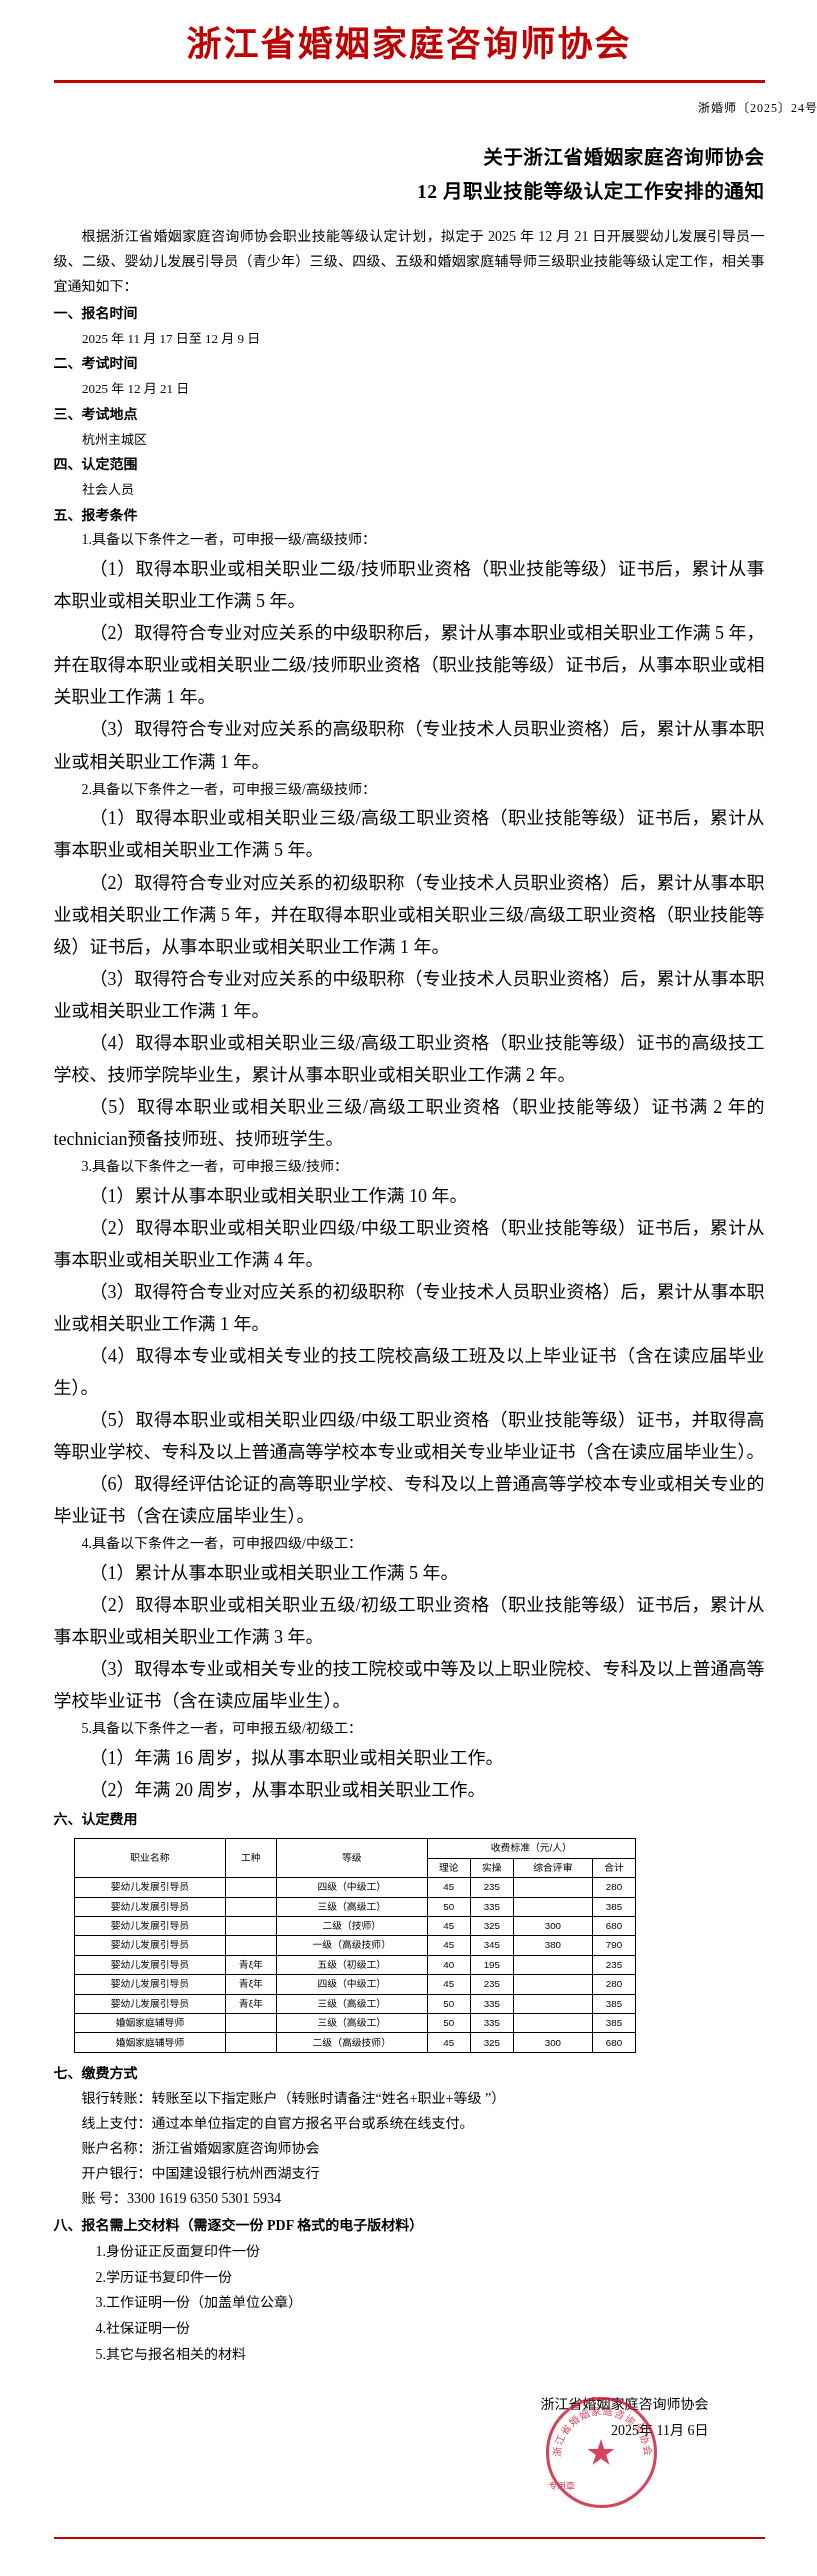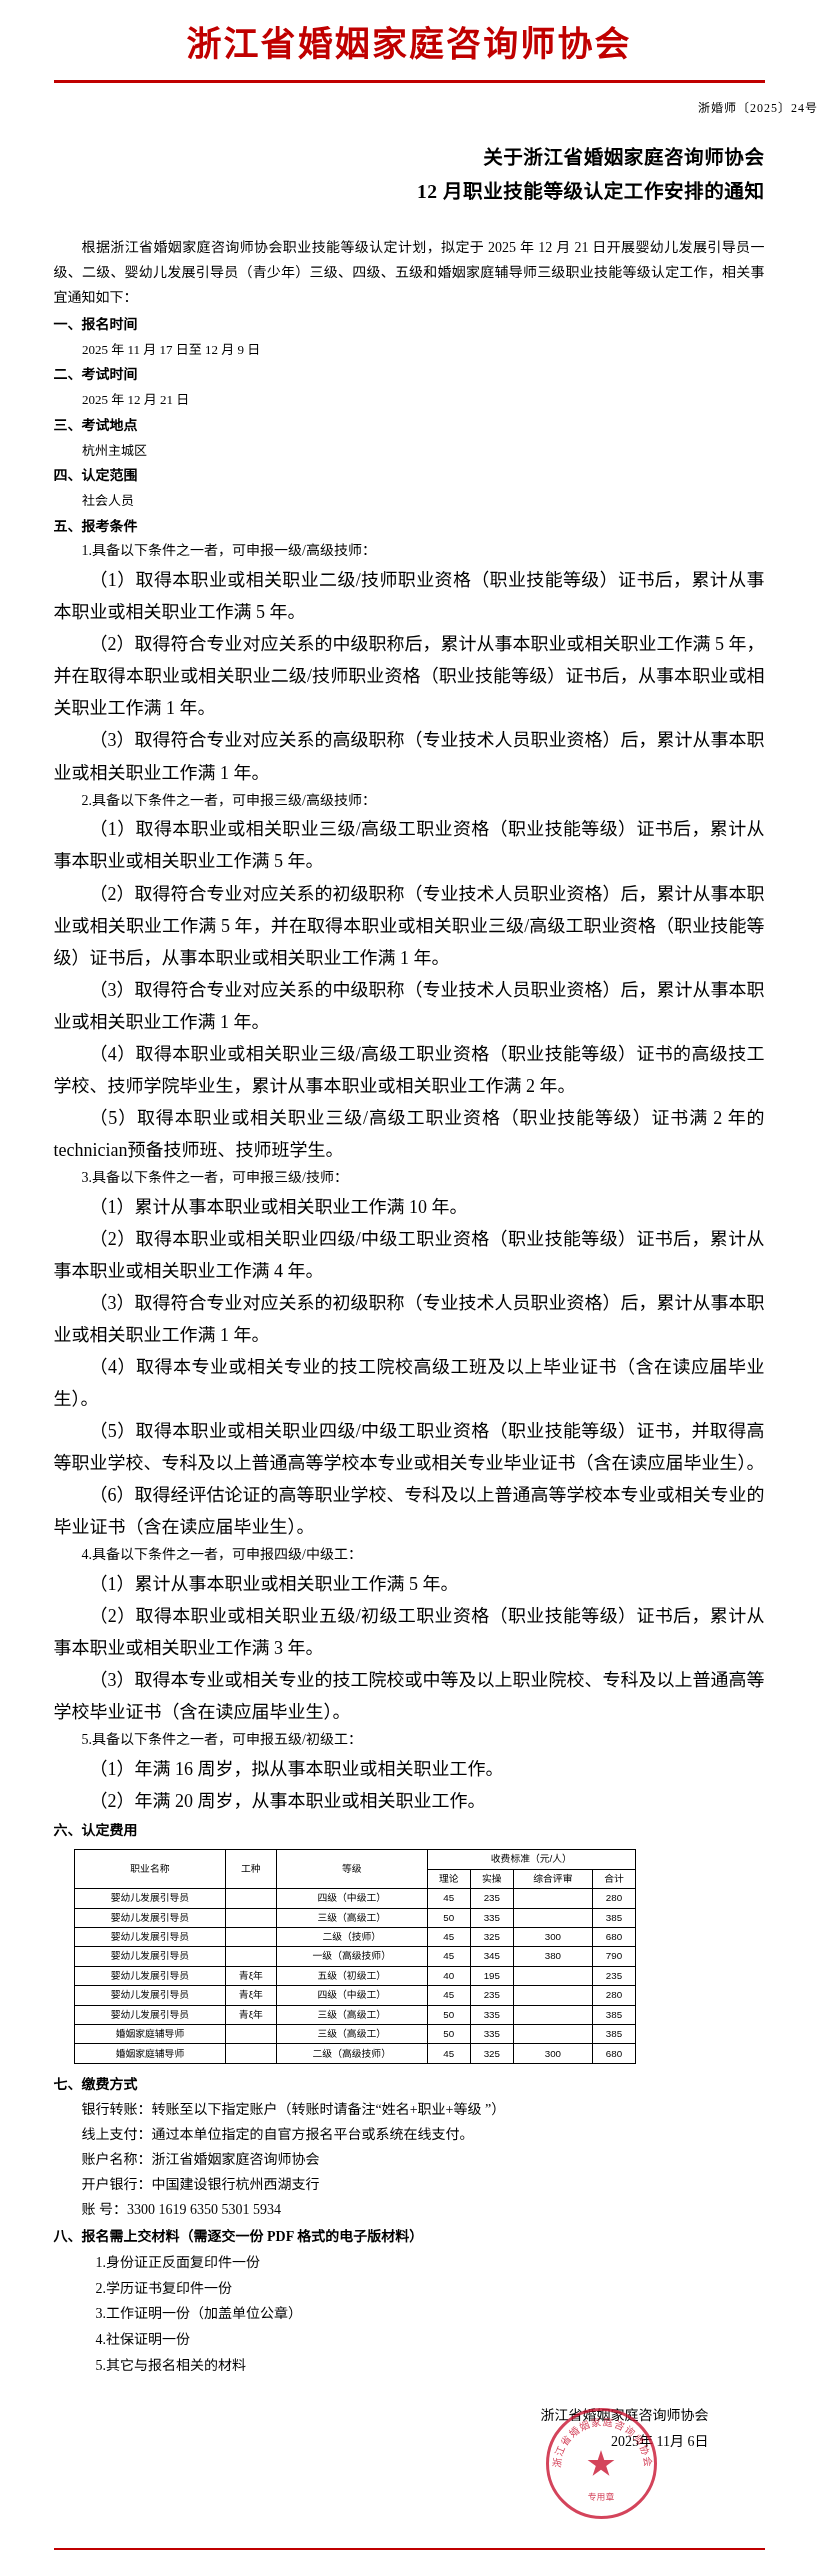--- a/index.html
+++ b/index.html
@@ -60,21 +60,21 @@
     margin: 7.2px 0 2.1px 0;
   }
   .doc-title .line2 { display: block; }
   p {
     margin: 0;
     font-size: 14px;
     line-height: 1.78;
     text-align: justify;
   }
   .indent { text-indent: 2em; }
-  .para-block { margin-top: 21px; }
+  .para-block { margin-top: 10px; }
   .sec-head {
     font-size: 14px;
     font-weight: bold;
     line-height: 1.78;
     margin-top: 2.1px;
   }
   .sub-line {
     font-size: 13px;
     line-height: 1.8;
     padding-left: 2.2em;
@@ -143,21 +143,21 @@
   }
   .seal-arc {
     position: absolute;
     left: 0; top: 0; width: 100%; height: 100%;
   }
   .seal-arc svg { width: 100%; height: 100%; }
   .seal-arc text { fill: #c8102e; font-size: 19px; font-family: "Liberation Serif", serif; letter-spacing: 2px; }
   .seal-bottom {
     position: absolute;
     bottom: 13.4px; left: 0; width: 100%;
-    text-align: center;
+    text-align: left;
     color: #c8102e;
     font-size: 8.8px;
   }
   .bottom-red-rule {
     width: 711px;
     margin: 15.5px auto 0 auto;
     height: 2.1px;
     background: #c00000;
   }
   .spacer-small { height: 5.2px; }

